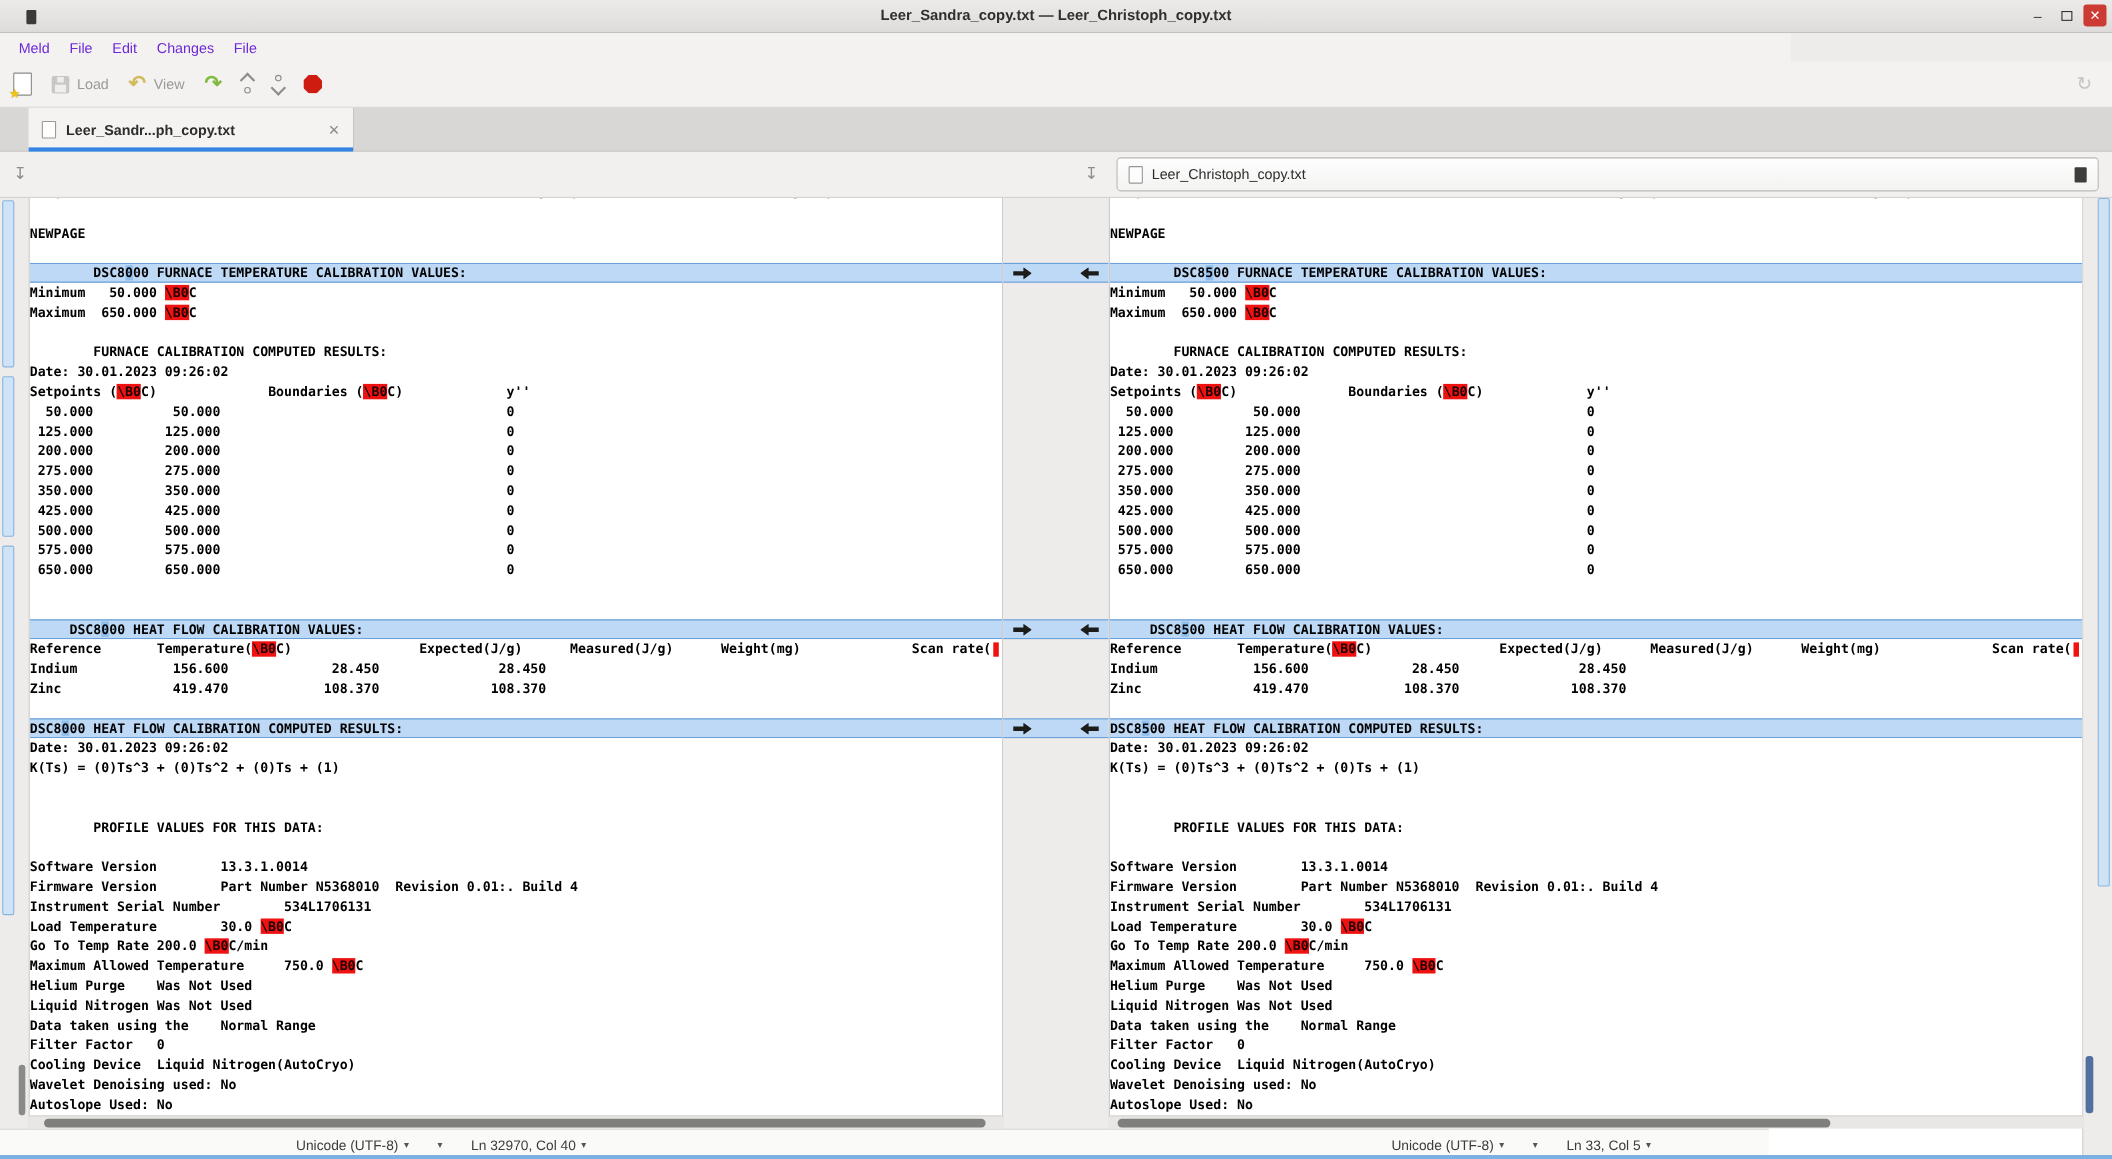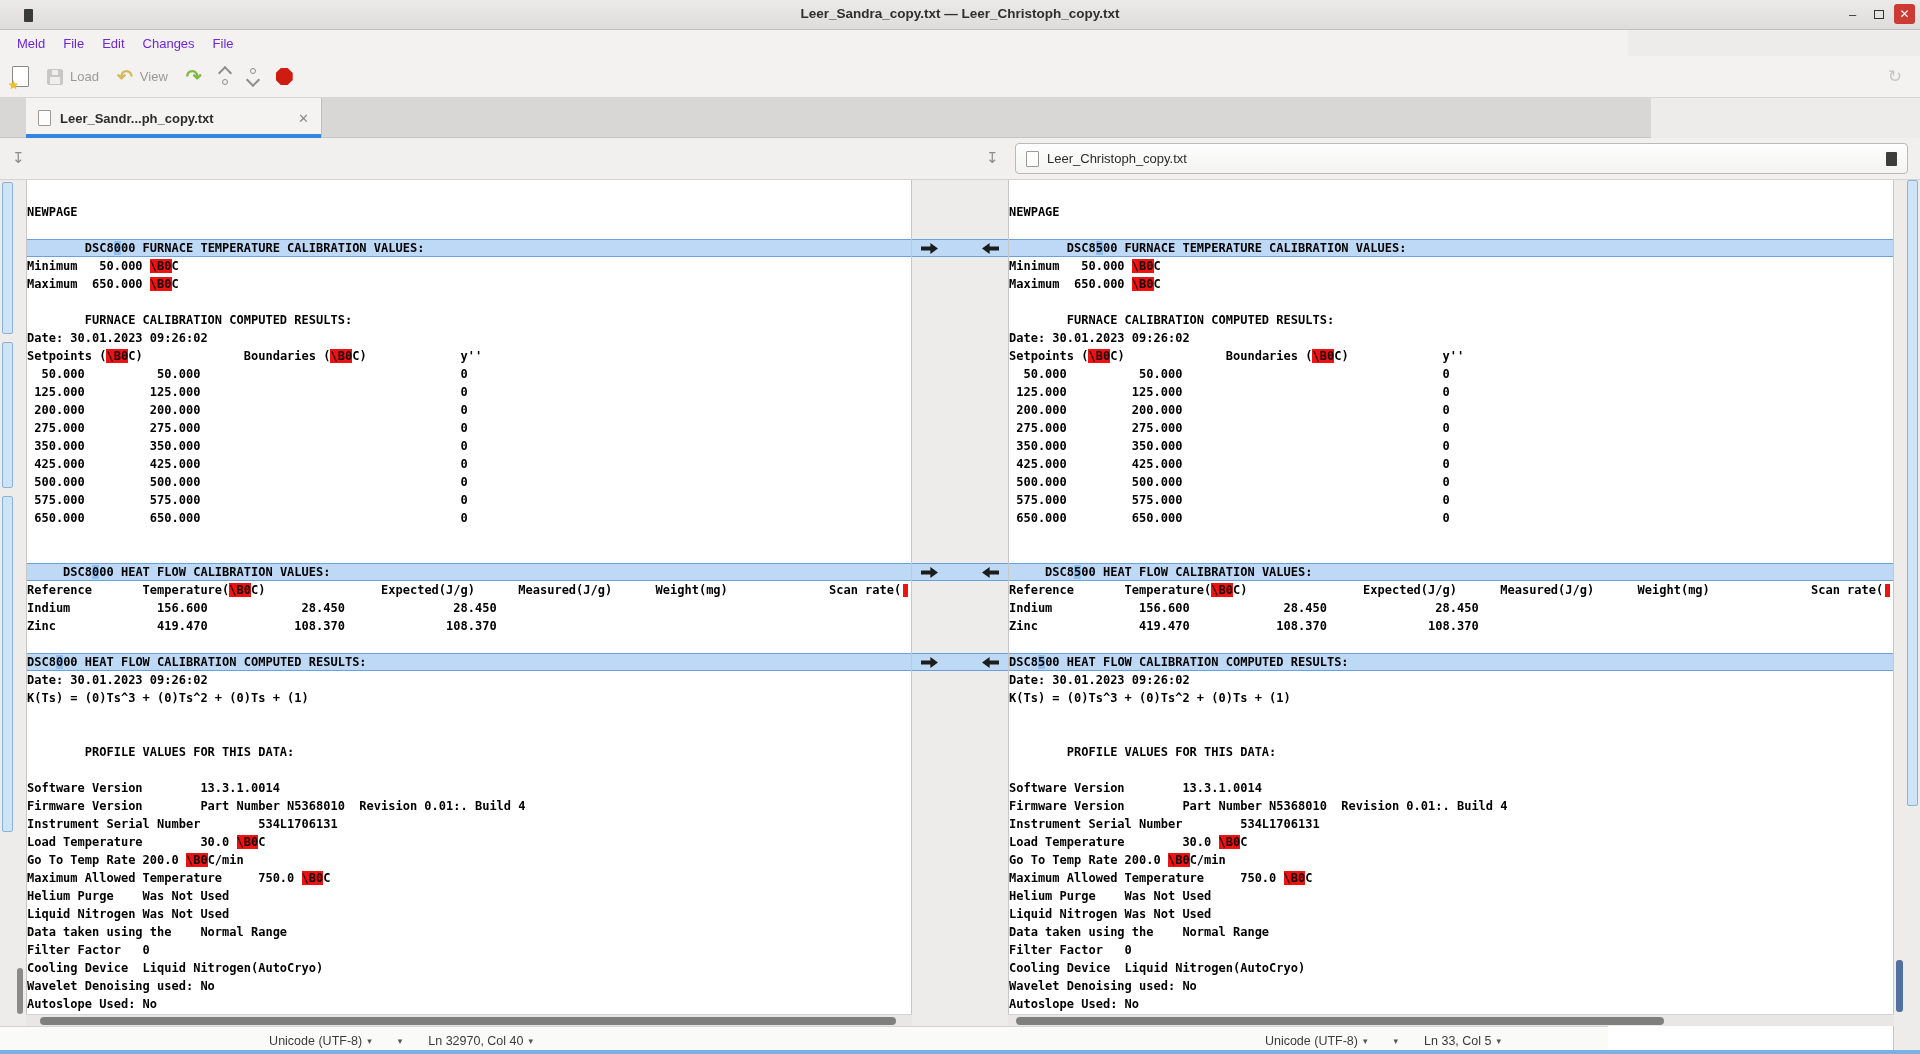--- a/index.html
+++ b/index.html
@@ -37,21 +37,21 @@
   .chev{display:inline-block;width:8px;height:8px;border-left:2.5px solid #8d8d8b;border-top:2.5px solid #8d8d8b;}
   .chev.up{transform:rotate(45deg);}
   .chev.down{transform:rotate(225deg);}
   .dotsm{width:4px;height:4px;border:1.5px solid #8d8d8b;border-radius:50%;}
   .vstack{display:flex;flex-direction:column;align-items:center;gap:1px;}
   .octagon{width:17px;height:17px;background:#ce1c10;
            clip-path:polygon(30% 0,70% 0,100% 30%,100% 70%,70% 100%,30% 100%,0 70%,0 30%);}
   .tb-refresh{position:absolute;right:18px;font-size:17px;color:#c6c4c2;}
 
   
-  .tabbar{position:absolute;top:98px;left:0;width:1651px;height:40px;background:#d9d7d5;
+  .tabbar{position:absolute;top:98px;left:0;width:1920px;height:40px;background:#d9d7d5;
           border-bottom:1px solid #c6c4c2;box-sizing:border-box;}
   .tab{position:absolute;left:26px;top:0;width:296px;height:40px;background:#f4f3f1;
        border-right:1px solid #c2c0be;display:flex;align-items:center;gap:9px;padding:0 12px;box-sizing:border-box;}
   .tab-underline{position:absolute;left:0;bottom:0;width:100%;height:4px;}
   .tab-label{font-weight:bold;font-size:13px;color:#2d2d2b;}
   .tab-close{color:#8a8a88;font-size:13px;margin-left:auto;}
   .mini-page{width:11px;height:14px;background:#fdfdfd;border:1px solid #9a9996;border-radius:1px;}
   .mini-page-dark{width:11px;height:14px;background:#3d3d3b;border-radius:1px;margin-left:auto;}
 
   

